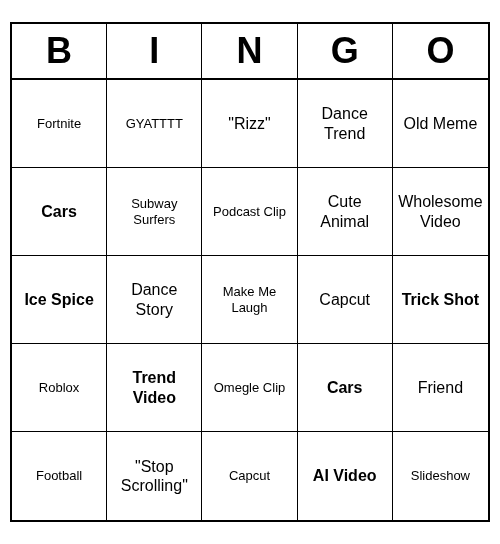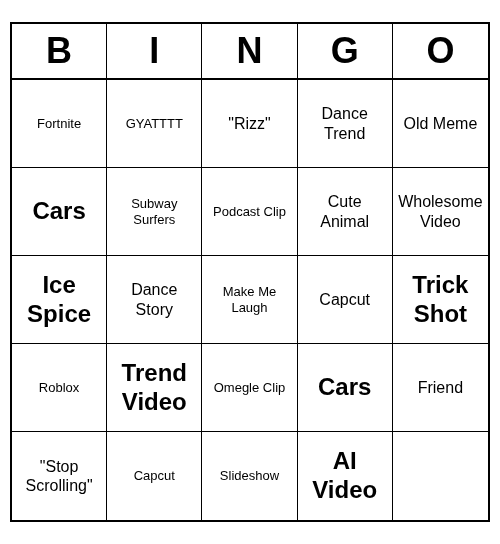--- a/index.html
+++ b/index.html
@@ -48,21 +48,21 @@
       min-height: 88px;
       line-height: 1.2;
     }
     .bingo-cell:nth-child(5n) {
       border-right: none;
     }
     .bingo-cell:nth-child(n+21) {
       border-bottom: none;
     }
     .size-large {
-      font-size: 24px;
+      font-size: 16px;
       font-weight: bold;
     }
     .size-medium {
       font-size: 16px;
     }
     .size-small {
       font-size: 13px;
     }
     .size-xsmall {
       font-size: 16px;
@@ -134,25 +134,28 @@
       <div class="bingo-cell">
         <span class="size-small">Omegle Clip</span>
       </div>
       <div class="bingo-cell">
         <span class="size-large">Cars</span>
       </div>
       <div class="bingo-cell">
         <span class="size-medium">Friend</span>
       </div>
       <div class="bingo-cell">
+        <span class="size-small">Football</span>
+      </div>
+      <div class="bingo-cell">
         <span class="size-xsmall">"Stop Scrolling"</span>
       </div>
       <div class="bingo-cell">
         <span class="size-small">Capcut</span>
       </div>
       <div class="bingo-cell">
-        <span class="size-small">Slideshow</span>
+        <span class="size-large">AI Video</span>
       </div>
       <div class="bingo-cell">
-        <span class="size-large">AI Video</span>
+        <span class="size-small">Slideshow</span>
       </div>
     </div>
 </div>
 
 </body></html>

